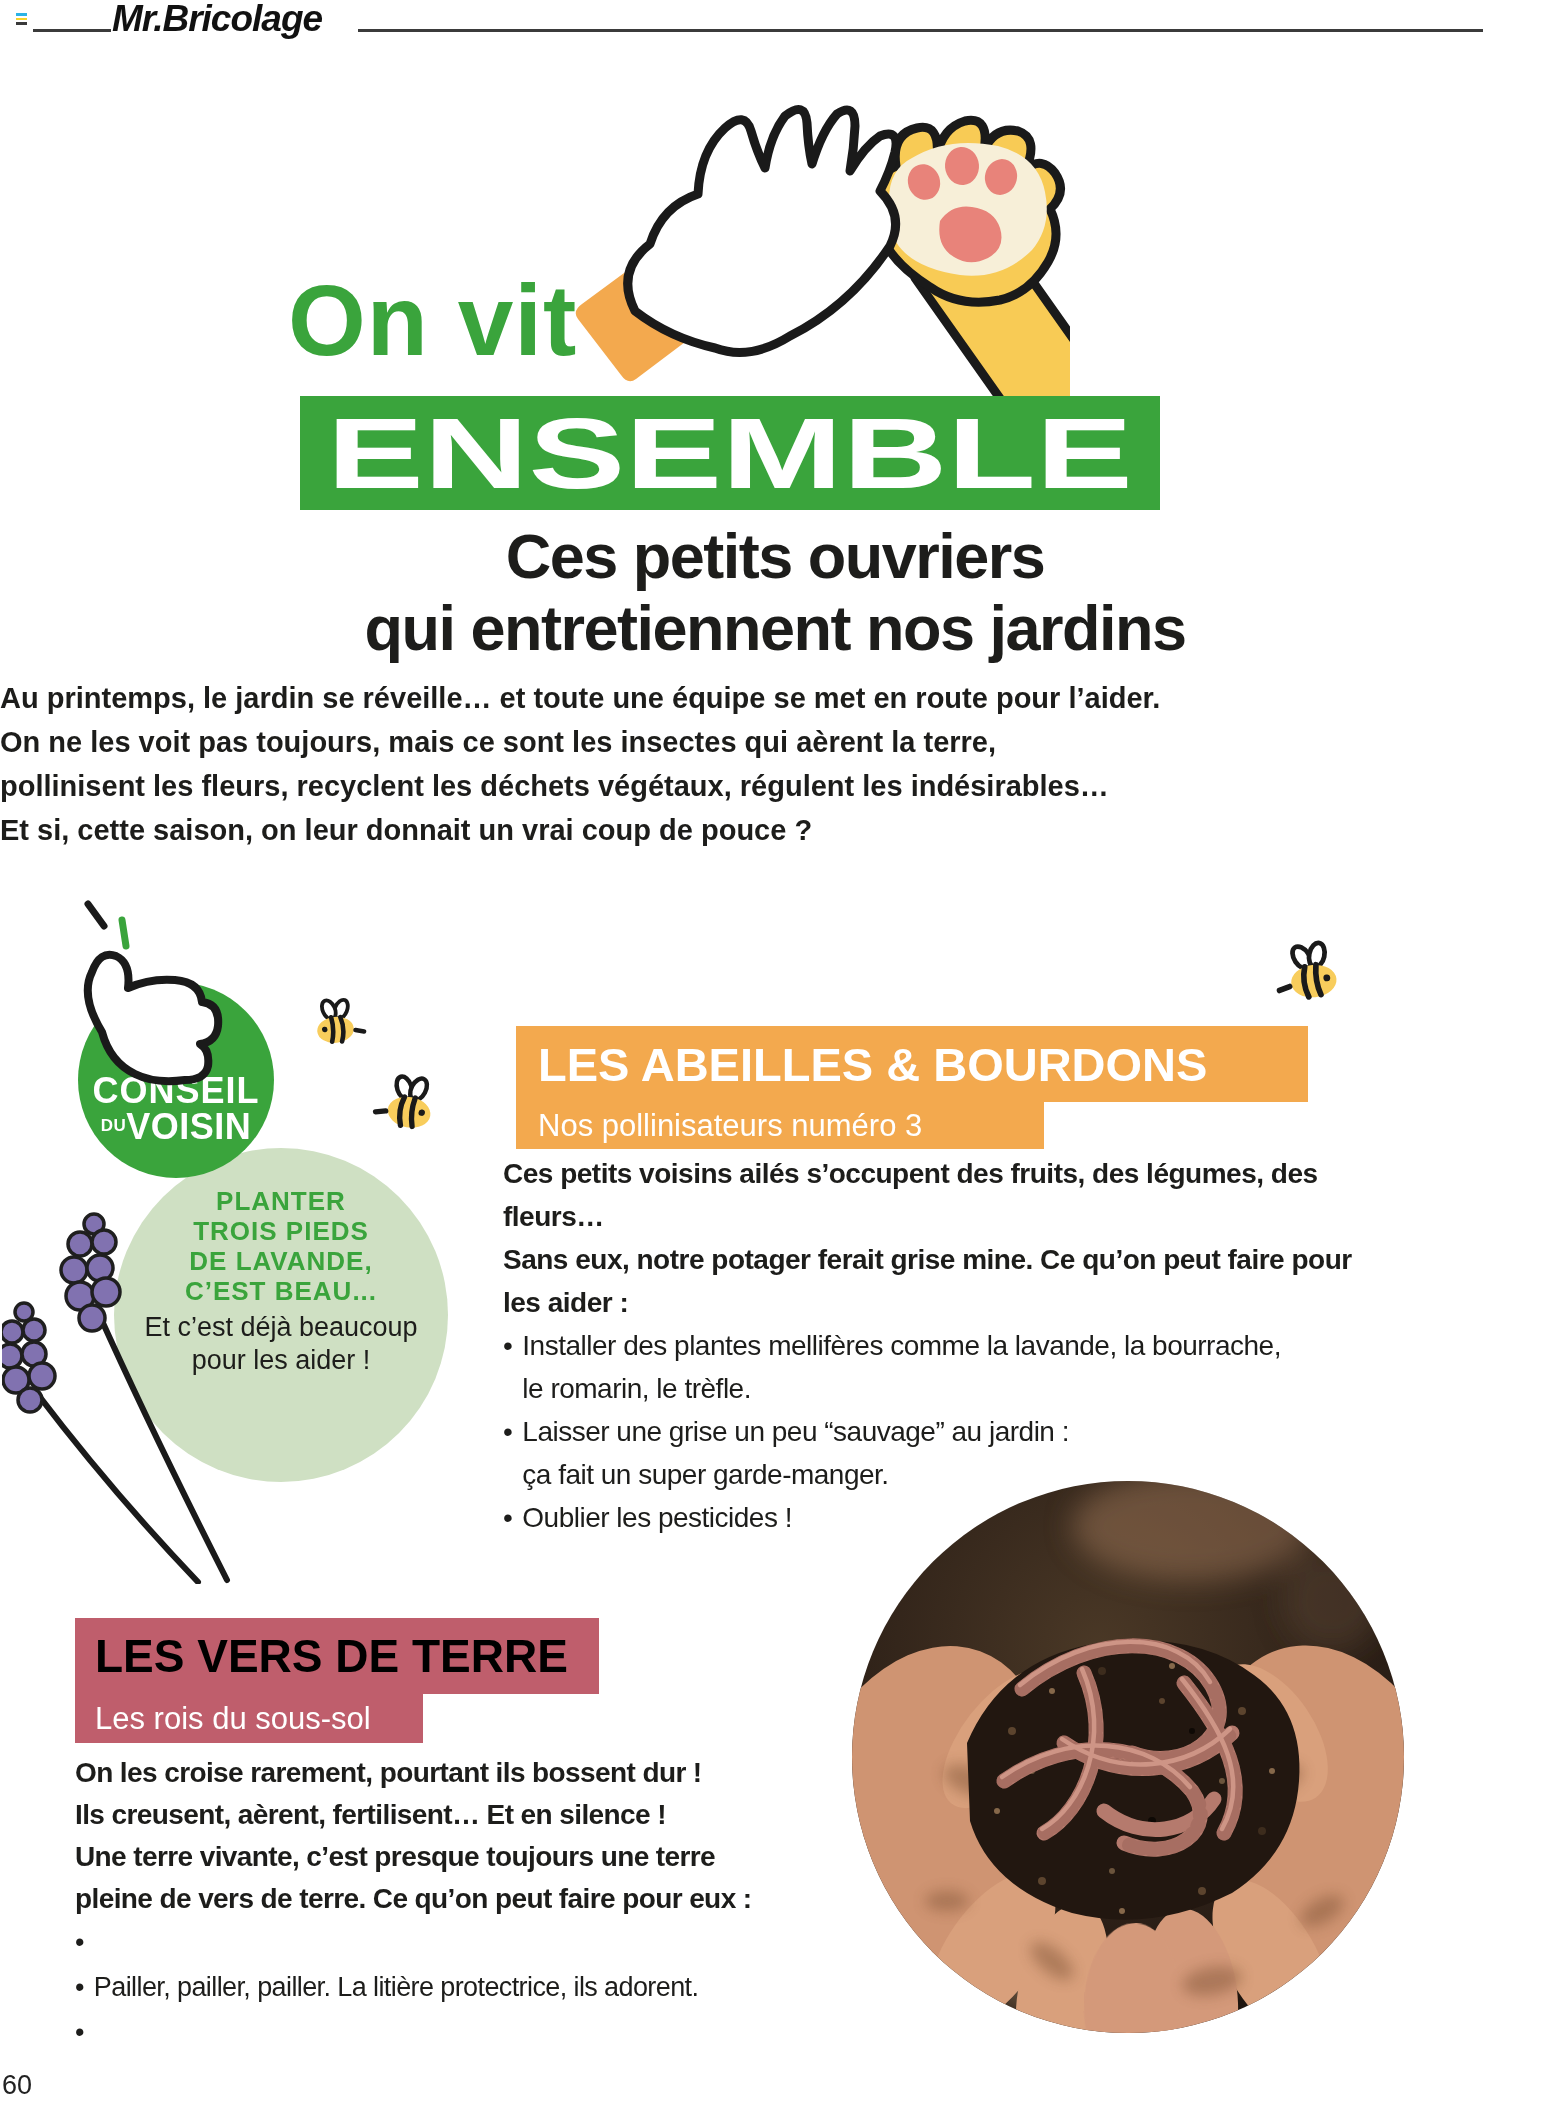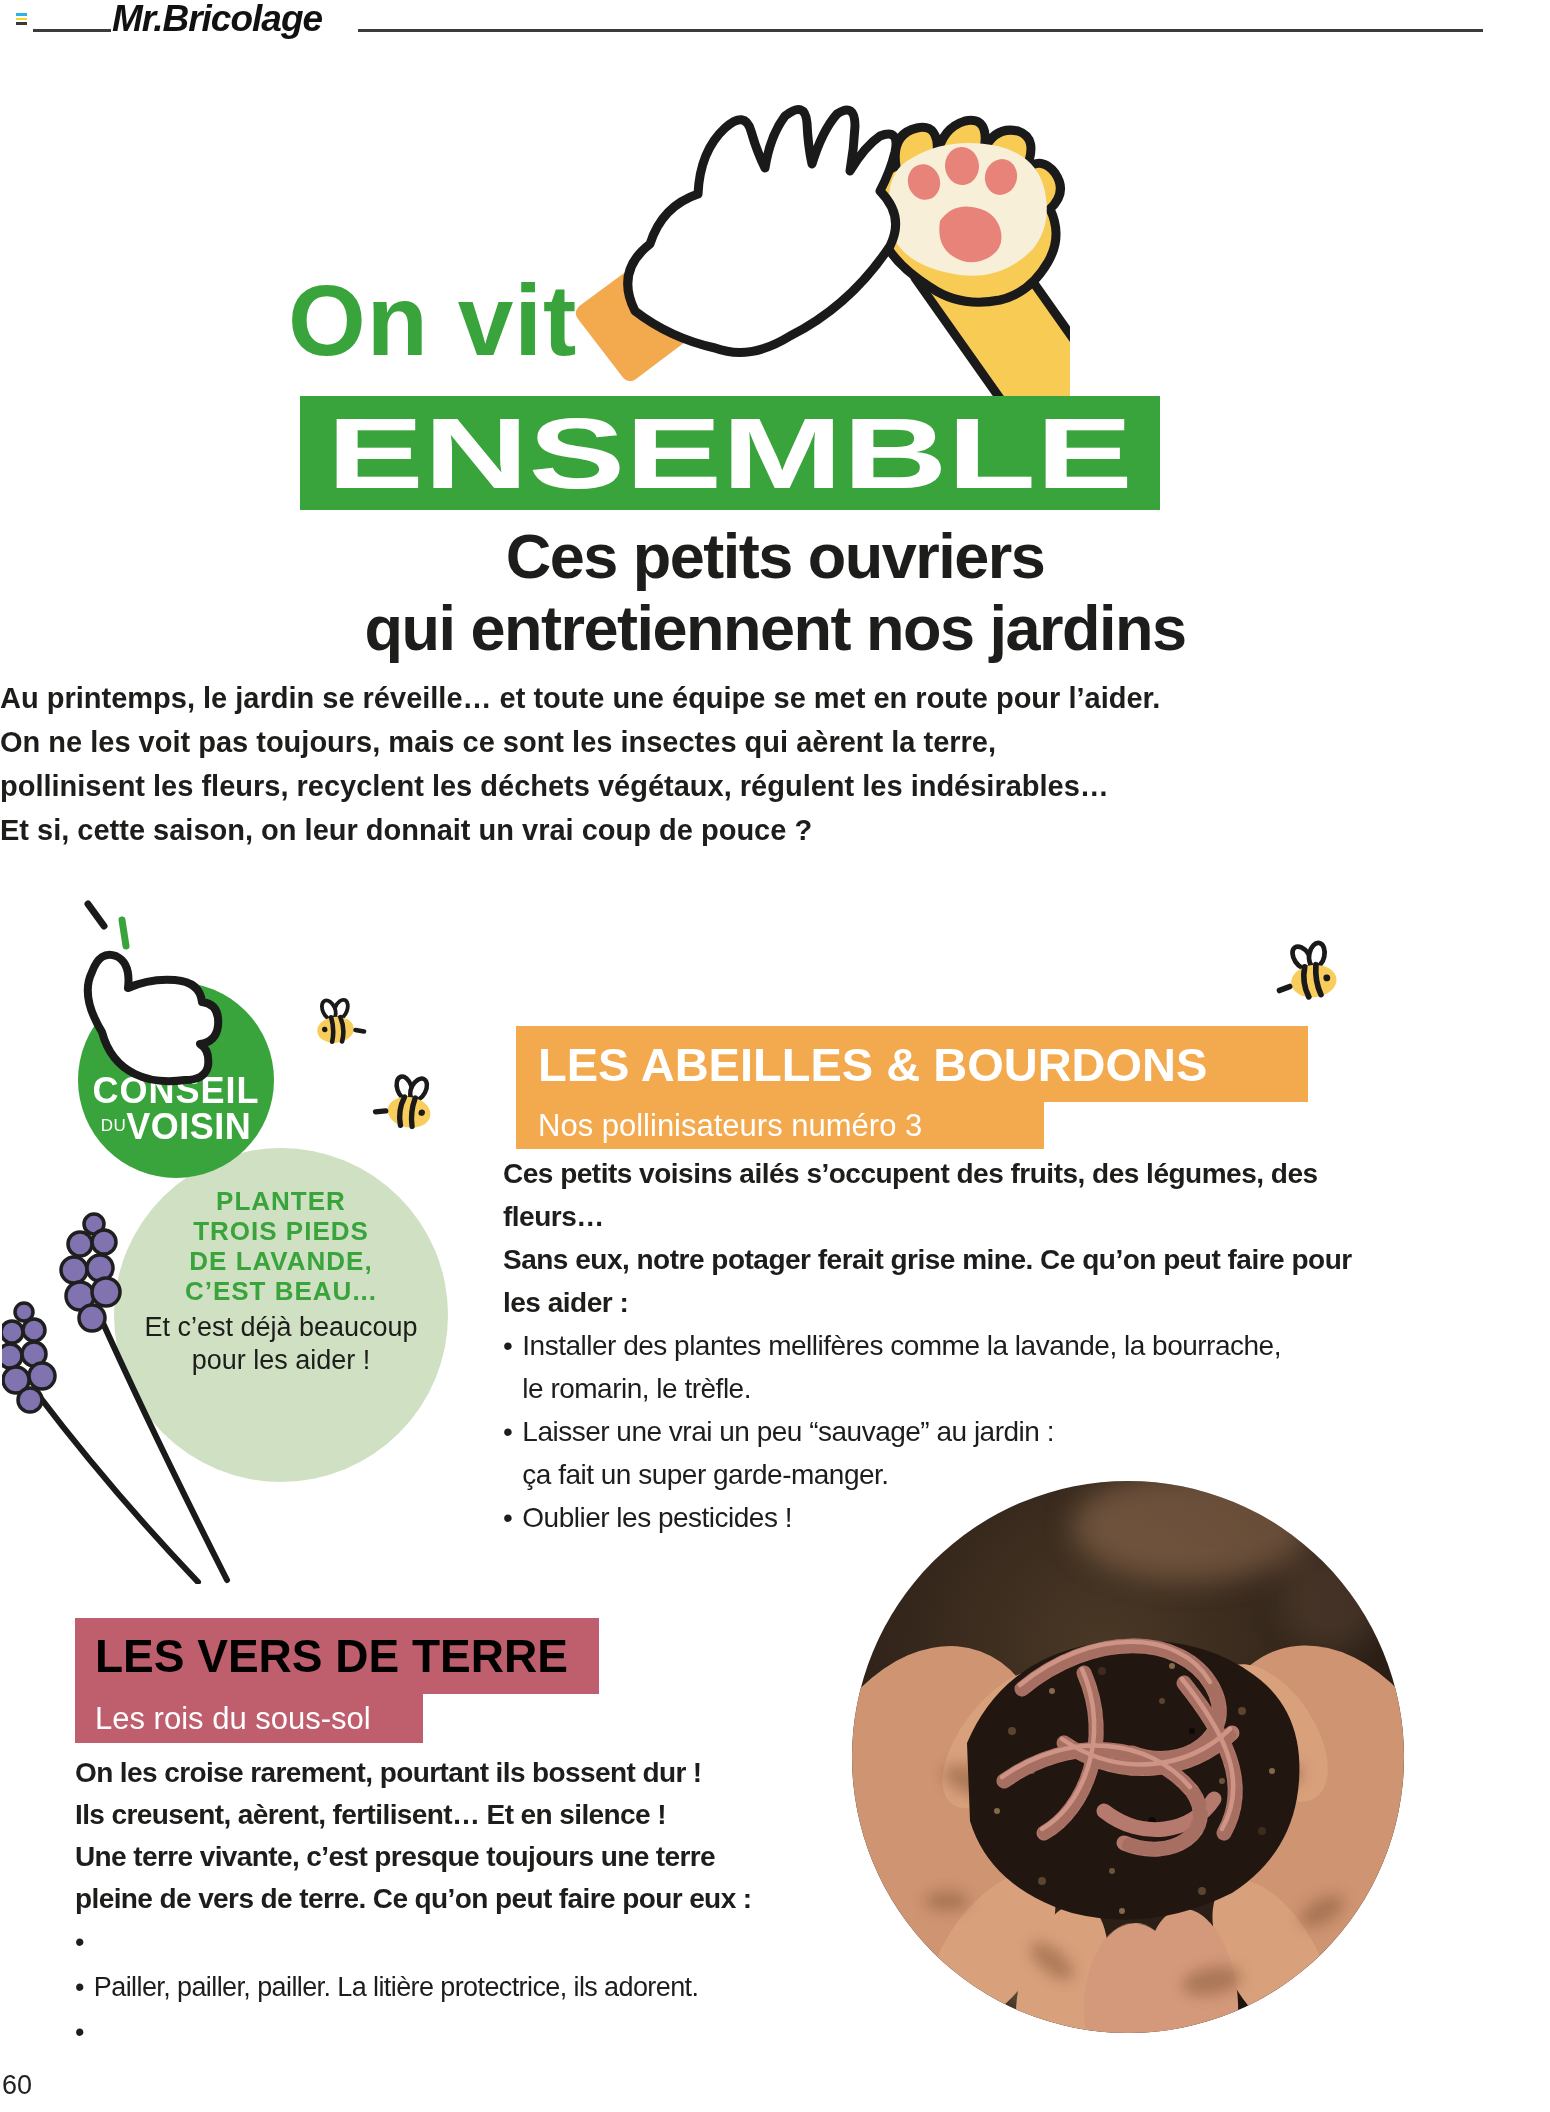--- a/index.html
+++ b/index.html
@@ -32,21 +32,21 @@
   
   .tip-circle{left:114px;top:1148px;width:334px;height:334px;border-radius:50%;background:#cfe0c3;z-index:1;
               display:flex;flex-direction:column;align-items:center;text-align:center;}
   .tip-green{margin-top:38px;font-size:26px;font-weight:bold;color:#3aa43c;line-height:30px;letter-spacing:1px;}
   .tip-black{margin-top:5px;font-size:27px;color:#1d1d1b;line-height:33px;}
   .badge{left:78px;top:982px;width:196px;height:196px;border-radius:50%;background:#3aa43c;z-index:2;
          display:flex;flex-direction:column;align-items:center;justify-content:center;color:#fff;text-align:center;}
   .badge .b-le{font-size:29px;font-weight:bold;line-height:30px;margin-top:34px;}
   .badge .b-conseil{font-size:36px;font-weight:bold;letter-spacing:1px;line-height:36px;}
   .badge .b-row{line-height:34px;}
-  .badge .b-du{font-size:17px;font-weight:normal;vertical-align:8px;letter-spacing:.5px;}
+  .badge .b-du{font-size:17px;font-weight:bold;vertical-align:8px;letter-spacing:.5px;}
   .badge .b-voisin{font-size:36px;font-weight:bold;letter-spacing:.5px;}
   .thumb{left:58px;top:890px;width:170px;height:212px;z-index:3;}
   .lavender{left:2px;top:1192px;width:268px;height:392px;z-index:3;}
   .bee{z-index:4;}
   .bee1{left:308px;top:996px;width:58px;height:52px;transform:scaleX(-1) rotate(6deg);}
   .bee2{left:374px;top:1072px;width:68px;height:62px;transform:rotate(10deg);}
   .bee3{left:1274px;top:940px;width:72px;height:64px;transform:rotate(-6deg);}
 
   
   .bees-bar{left:516px;top:1026px;width:792px;height:76px;background:#f3a94e;
@@ -224,21 +224,21 @@
 Sans eux, notre potager ferait grise mine. Ce qu’on peut faire pour
 les aider :</div>
     <div class="blist">
       <div class="li">
         <span class="mk">•</span>
         <span class="pre">Installer des plantes mellifères comme la lavande, la bourrache,
 le romarin, le trèfle.</span>
       </div>
       <div class="li">
         <span class="mk">•</span>
-        <span class="pre">Laisser une vrai un peu “sauvage” au jardin :
+        <span class="pre">Laisser une grise un peu “sauvage” au jardin :
 ça fait un super garde-manger.</span>
       </div>
       <div class="li">
         <span class="mk">•</span>
         <span class="pre">Oublier les pesticides !</span>
       </div>
     </div>
   </div>
 
   <div class="abs photo">

